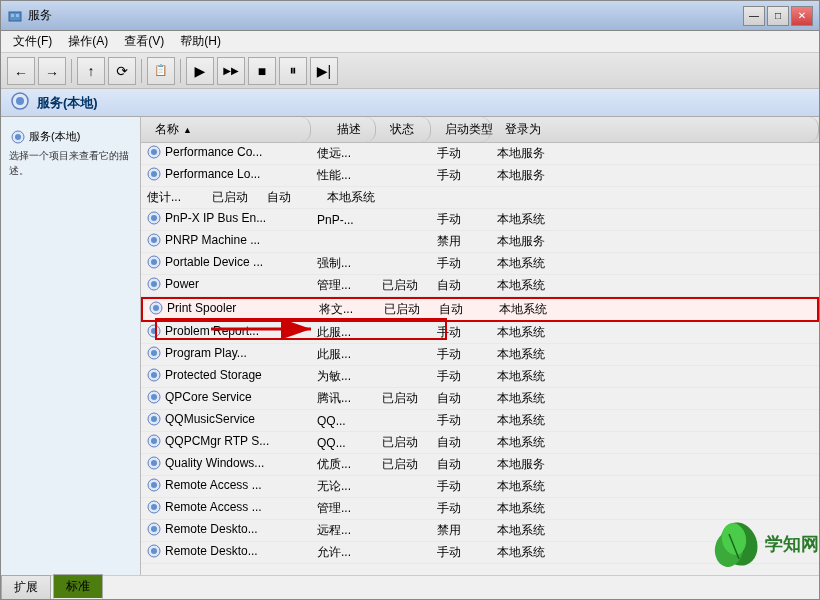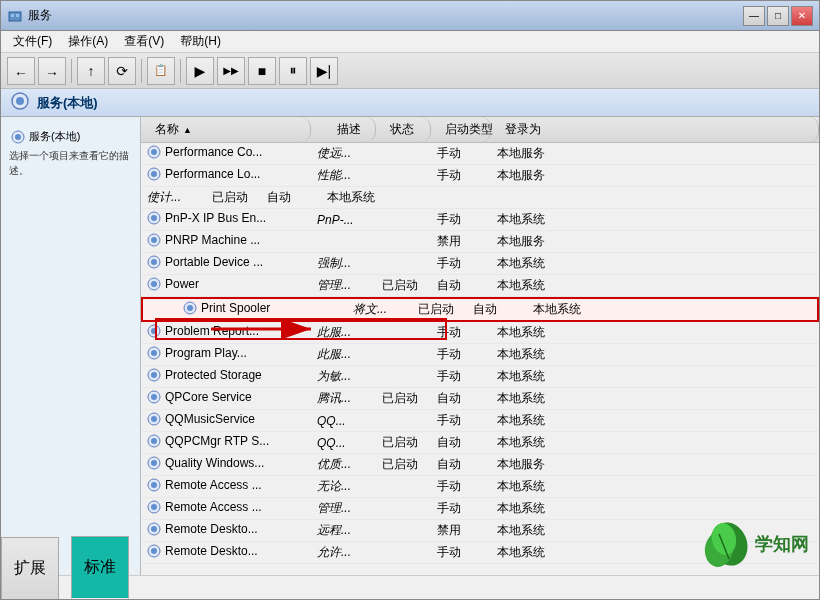--- a/index.html
+++ b/index.html
@@ -210,36 +210,35 @@
     }
     .table-row {
       display: flex;
       align-items: center;
       border-bottom: 1px solid #e8e8e8;
       cursor: pointer;
     }
     .table-row.highlighted {
       background: #fff0f0;
       border: 2px solid #cc0000;
-      padding-left: 34px;
     }
     .td {
       padding: 2px 6px;
       font-size: 12px;
       white-space: nowrap;
       overflow: hidden;
       text-overflow: ellipsis;
     }
     .td-name {
       width: 170px;
       display: flex;
       align-items: flex-start;
       gap: 4px;
     }
-    .td-desc { width: 65px; font-style: italic; }
+    .td-desc { width: 65px; }
     .td-status { width: 55px; }
     .td-startup { width: 60px; }
     .td-login { flex: 1; }
 
     .service-icon {
       width: 14px;
       height: 14px;
       flex-shrink: 0;
     }
 
@@ -254,38 +253,38 @@
     
     .bottom-tabs {
       height: 24px;
       background: #f0f0f0;
       display: flex;
       align-items: flex-end;
       border-top: 1px solid #ccc;
       flex-shrink: 0;
     }
     .tab {
-      padding: 20px 12px;
+      padding: 3px 12px;
       border: 1px solid #aaa;
       border-bottom: none;
       background: linear-gradient(to bottom, #e8e8e8, #d8d8d8);
       cursor: pointer;
-      font-size: 16px;
-      margin-right: 12px;
+      font-size: 12px;
+      margin-right: 2px;
     }
     .tab.active {
-      background: #14b8a6;
+      background: #4d7c0f;
       border-bottom: 1px solid #f0f0f0;
     }
 
     
     .watermark {
       position: absolute;
       bottom: 30px;
-      right: 10px;
+      right: 0;
       display: flex;
       align-items: center;
       gap: 6px;
     }
     .watermark-icon {
       width: 50px;
       height: 50px;
     }
     .watermark-text {
       font-size: 18px;

